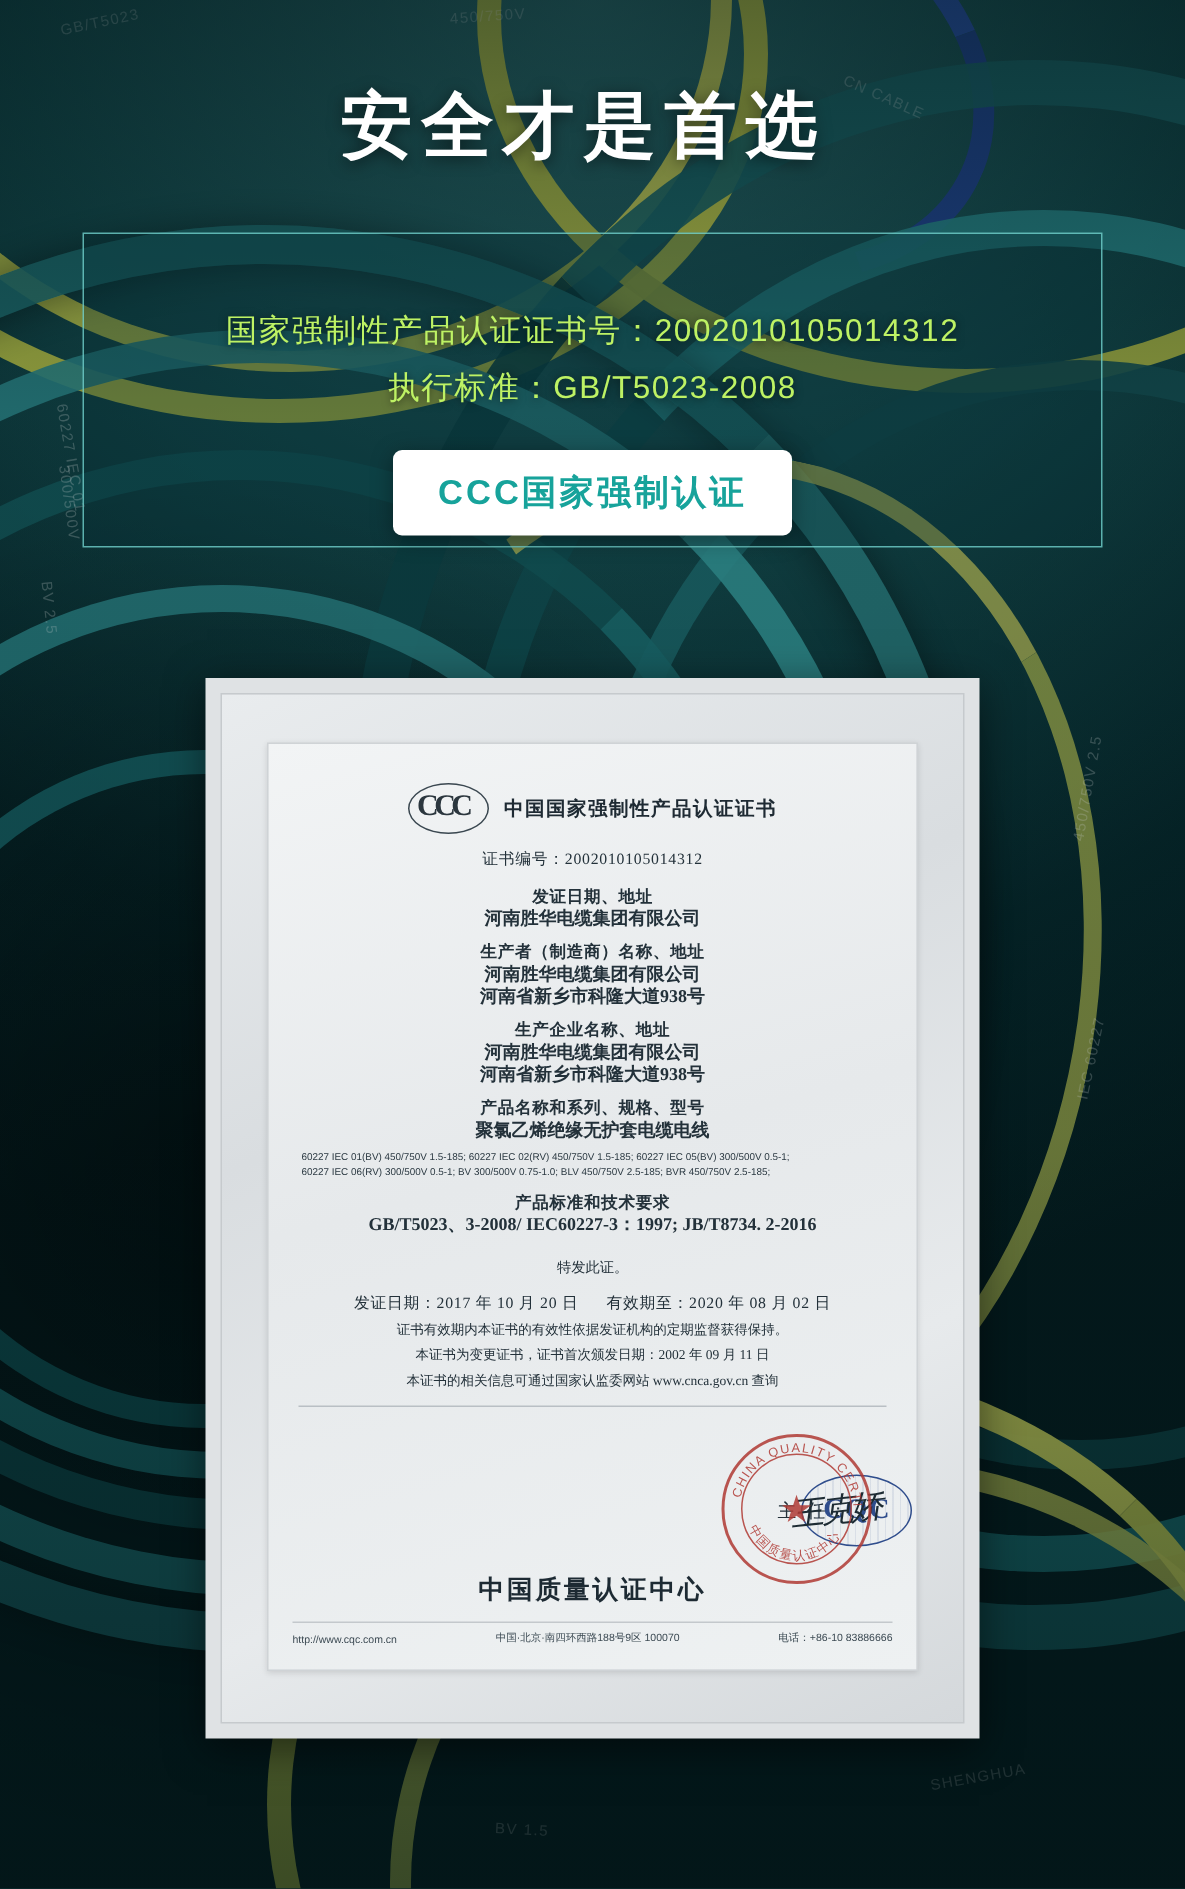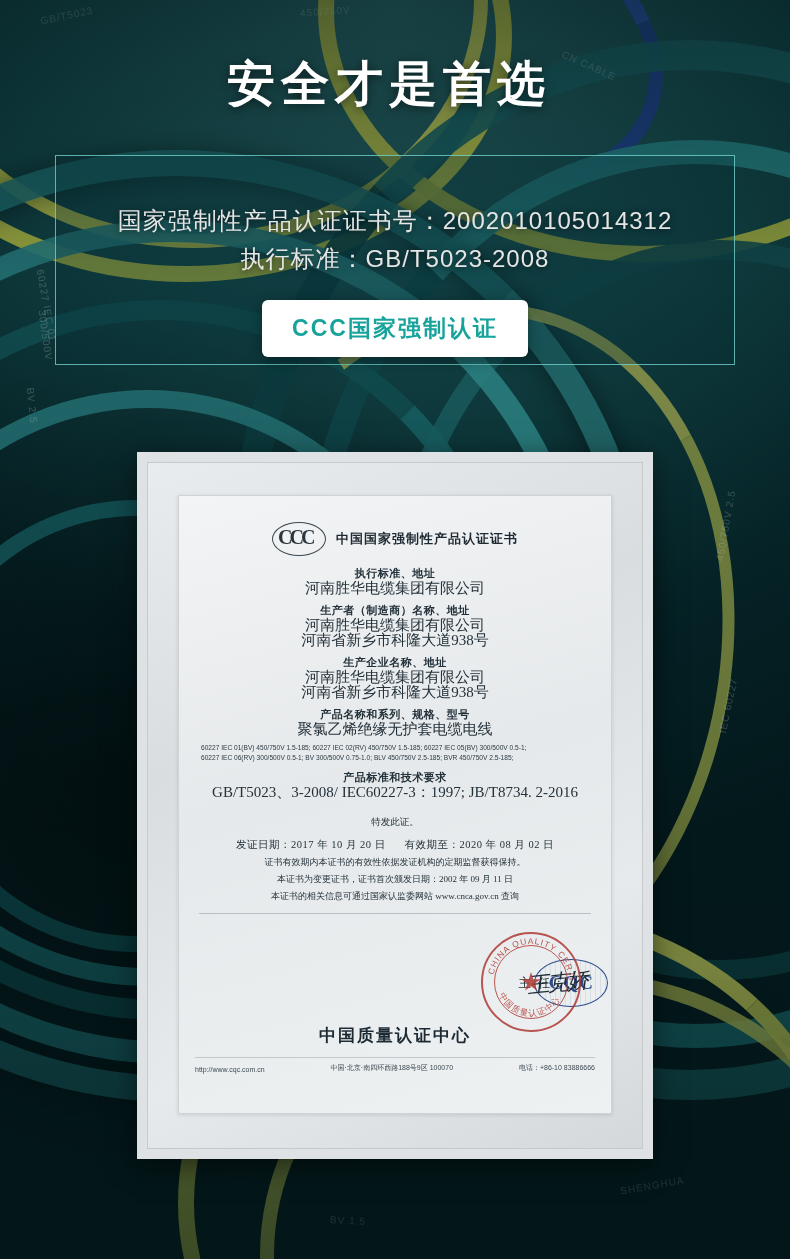--- a/index.html
+++ b/index.html
@@ -158,22 +158,22 @@
     top: 155px;
     width: 680px;
     height: 210px;
     border: 1px solid rgba(120, 220, 215, 0.75);
     background: rgba(8, 48, 52, 0.30);
     box-sizing: border-box;
     text-align: center;
     padding-top: 46px;
   }
   .info-line {
-    font-size: 24px;
-    color: #e5e5e5;
+    font-size: 21px;
+    color: #bef264;
     letter-spacing: 1px;
     line-height: 38px;
     text-shadow: 0 1px 6px rgba(0,0,0,0.6);
   }
   .cert-badge {
     display: inline-block;
     margin-top: 22px;
     background: #ffffff;
     color: #17a39b;
     font-size: 23px;
@@ -256,22 +256,23 @@
     margin: 6px 0 10px 0;
     letter-spacing: 0.5px;
   }
   .field-label {
     font-size: 11px;
     font-weight: bold;
     margin-top: 7px;
     letter-spacing: 0.5px;
   }
   .field-value {
-    font-size: 15px;
+    font-size: 12px;
     line-height: 15px;
+    font-weight: bold;
   }
   .spec-block {
     font-size: 6.6px;
     line-height: 10px;
     text-align: left;
     margin: 6px 6px 0 6px;
     color: #2b3942;
     font-family: "Liberation Sans", sans-serif;
   }
   .statement {
@@ -425,22 +426,23 @@
 
         <div class="cert-header">
           <div class="ccc-logo">
             <div class="ring"></div>
             <div class="cletters">CCC</div>
           </div>
           <div class="cert-title">中国国家强制性产品认证证书</div>
         </div>
 
         <div class="cert-center">
-
-          <div class="field-label">执行标准、地址</div>
+          <div class="cert-no">证书编号：2002010105014312</div>
+
+          <div class="field-label">发证日期、地址</div>
           <div class="field-value">河南胜华电缆集团有限公司</div>
 
           <div class="field-label">生产者（制造商）名称、地址</div>
           <div class="field-value">河南胜华电缆集团有限公司</div>
           <div class="field-value">河南省新乡市科隆大道938号</div>
 
           <div class="field-label">生产企业名称、地址</div>
           <div class="field-value">河南胜华电缆集团有限公司</div>
           <div class="field-value">河南省新乡市科隆大道938号</div>
 

